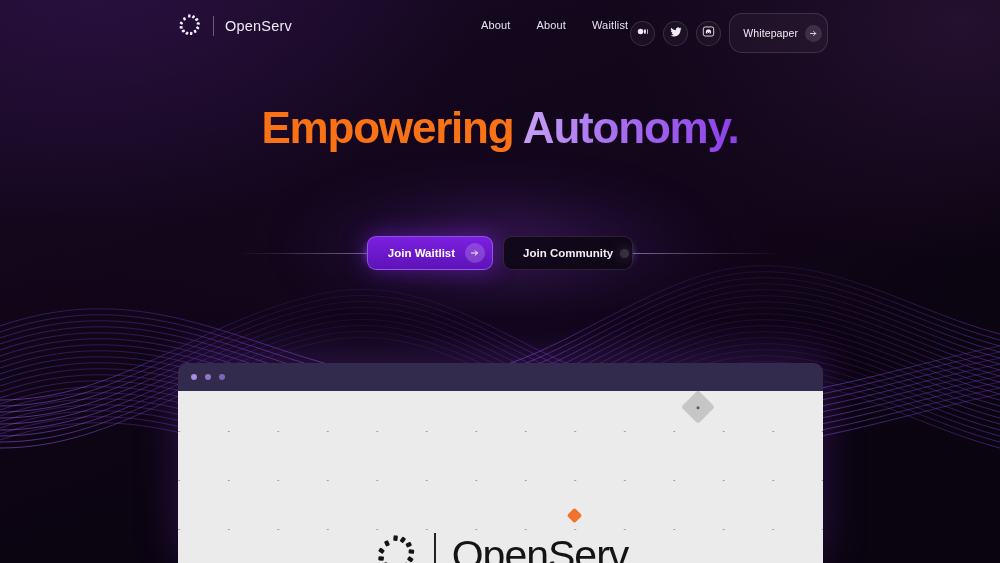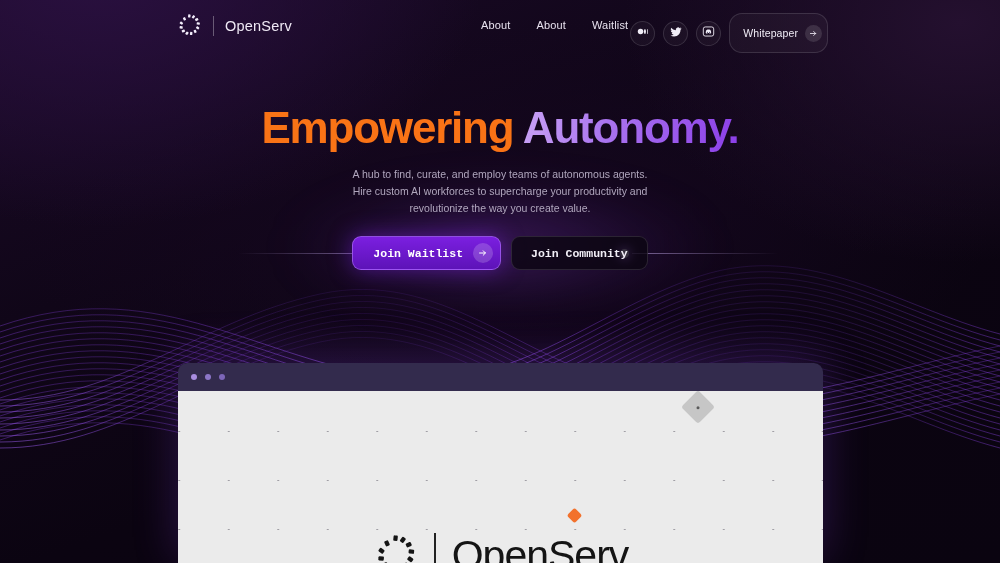--- a/index.html
+++ b/index.html
@@ -74,21 +74,21 @@
     -webkit-background-clip:text; background-clip:text; color:transparent;
   }
   #subheadline{
     margin:14px auto 0; width:300px;
     color:#b0a6bd; font-size:10.5px; line-height:1.62;
   }
 
   
   #cta-row{
     position:absolute; top:236px; left:0; right:0; height:34px;
-    display:flex; align-items:flex-start; justify-content:center; z-index:16;font-family:Liberation Mono, monospace;
+    display:flex; align-items:flex-start; justify-content:center; z-index:16;
   }
   .deco-line{ position:absolute; top:253px; height:1px; z-index:14; }
   #deco-line-left{ left:238px; width:138px;
     background:linear-gradient(to right, rgba(190,160,235,0) 0%, rgba(200,175,240,.55) 100%); }
   #deco-line-right{ left:632px; width:146px;
     background:linear-gradient(to left, rgba(190,160,235,0) 0%, rgba(200,175,240,.55) 100%); }
   .deco-dot{
     position:absolute; top:249px; width:9px; height:9px; border-radius:50%;
     background:#efe6ff; box-shadow:0 0 8px 3px rgba(170,120,240,.75); z-index:14;
   }
@@ -280,21 +280,20 @@
       </span>
     </div>
 
   </div>
 </div>
 
 <div id="hero">
   <h1 id="headline">
     <span id="headline-lead">Empowering </span><span id="headline-accent">Autonomy.</span>
   </h1>
-  <p id="subheadline">A hub to find, curate, and employ teams of autonomous agents. Hire custom AI workforces to supercharge your productivity and revolutionize the way you create value.</p>
 </div>
 
 <div class="deco-line" id="deco-line-left"></div>
 <div class="deco-line" id="deco-line-right"></div>
 <div class="deco-dot" id="deco-dot-left"></div>
 <div class="deco-dot" id="deco-dot-right"></div>
 
 <div id="cta-row">
   <div id="join-waitlist-btn">
     <span id="join-waitlist-label">Join Waitlist</span>

